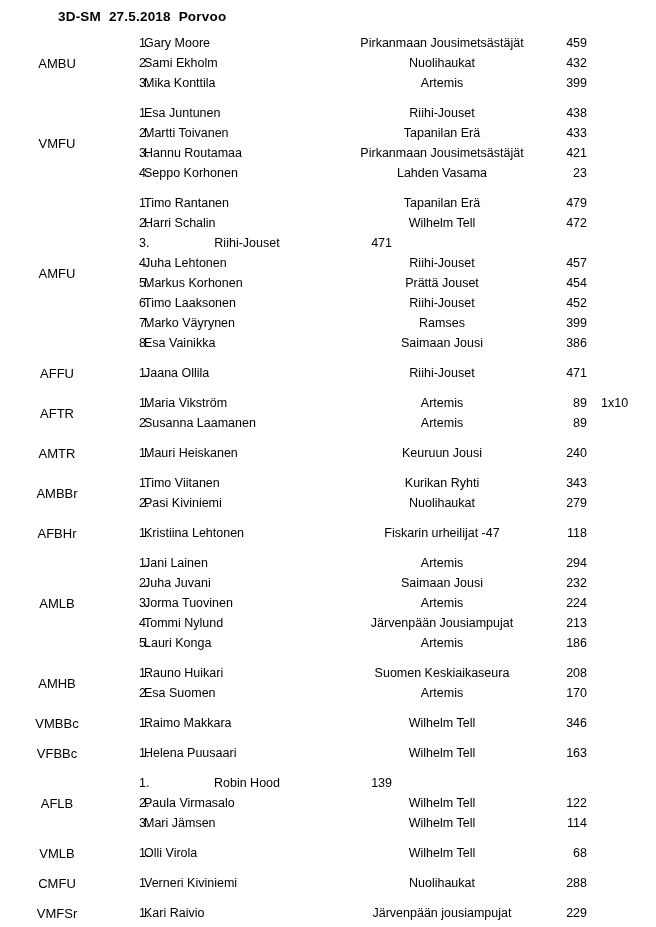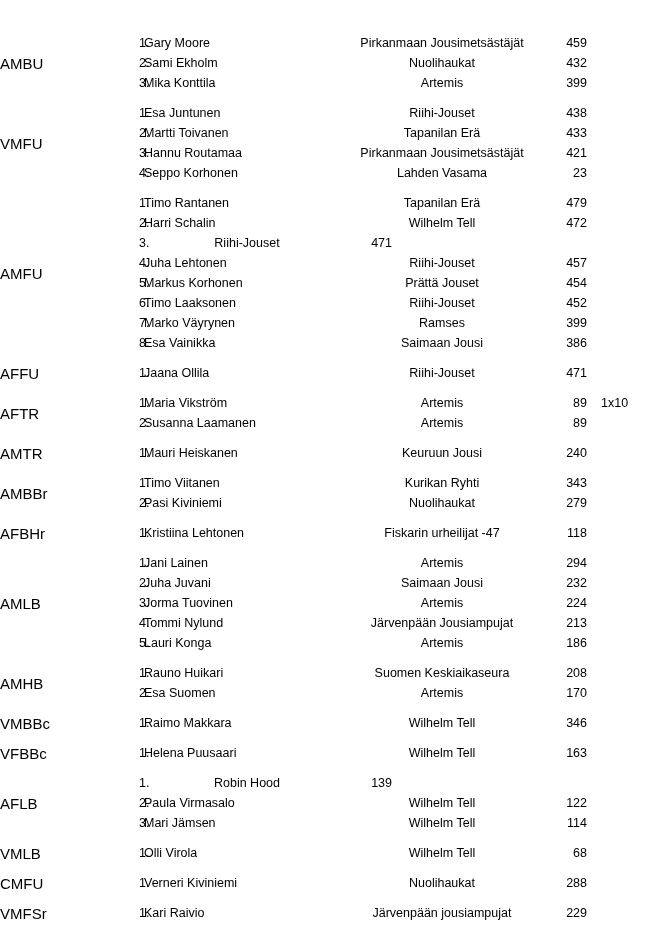--- a/index.html
+++ b/index.html
@@ -40,22 +40,22 @@
   .class-block {
     display: flex;
     flex-direction: row;
     align-items: center;
     width: 100%;
     box-sizing: border-box;
   }
   .class-code {
     width: 118px;
     min-width: 118px;
-    text-align: left;
-    font-size: 15px;
+    text-align: center;
+    font-size: 13px;
     padding-right: 4px;
     box-sizing: border-box;
   }
   .entries {
     flex: 1 1 auto;
   }
   .entry-row {
     display: flex;
     flex-direction: row;
     align-items: baseline;
@@ -99,20 +99,21 @@
   }
   .spacer {
     height: 10px;
   }
 </style>
 </head>
 <body>
 
 <div id="page">
 
+  <div id="doc-title">3D-SM  27.5.2018  Porvoo</div>
 
   <div id="classes">
       <div class="class-block">
         <div class="class-code">AMBU</div>
         <div class="entries">
           <div class="entry-row">
             <span class="rank">1.</span>
             <span class="name">Gary Moore</span>
             <span class="club">Pirkanmaan Jousimetsästäjät</span>
             <span class="score">459</span>

